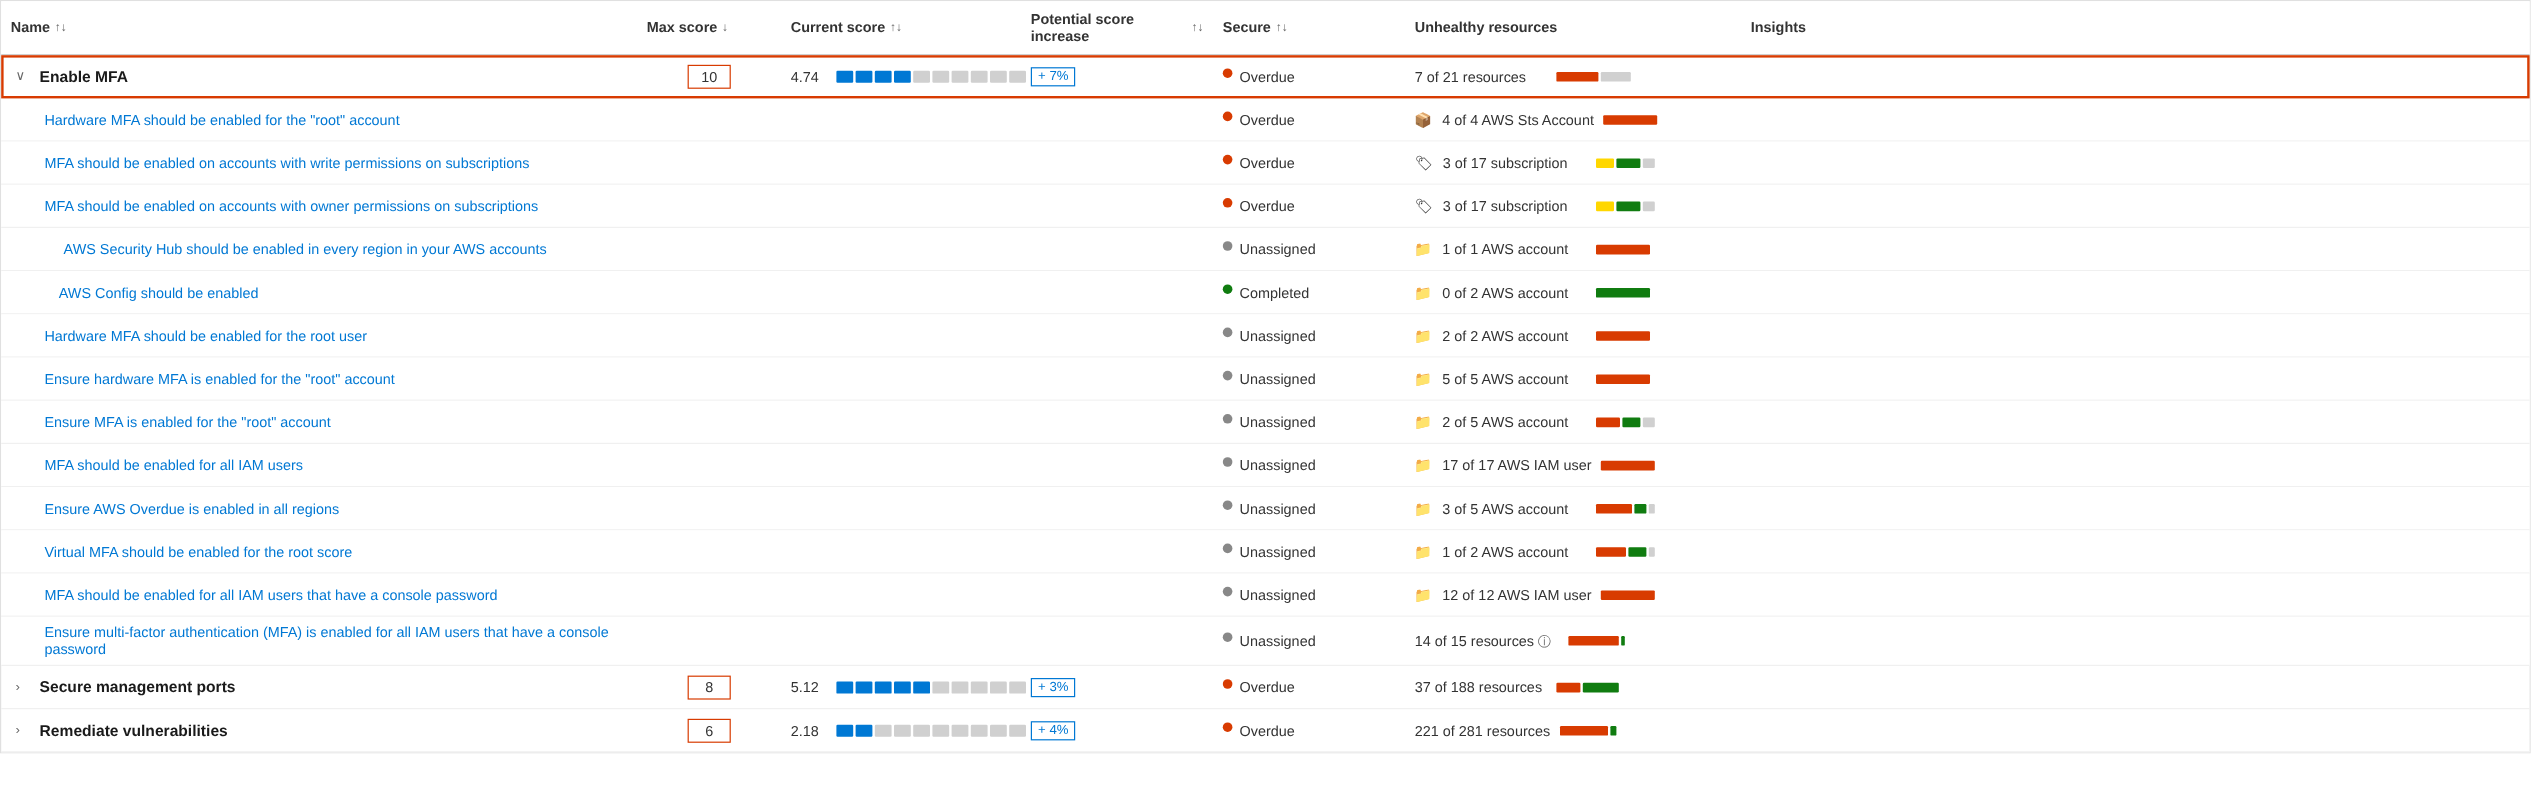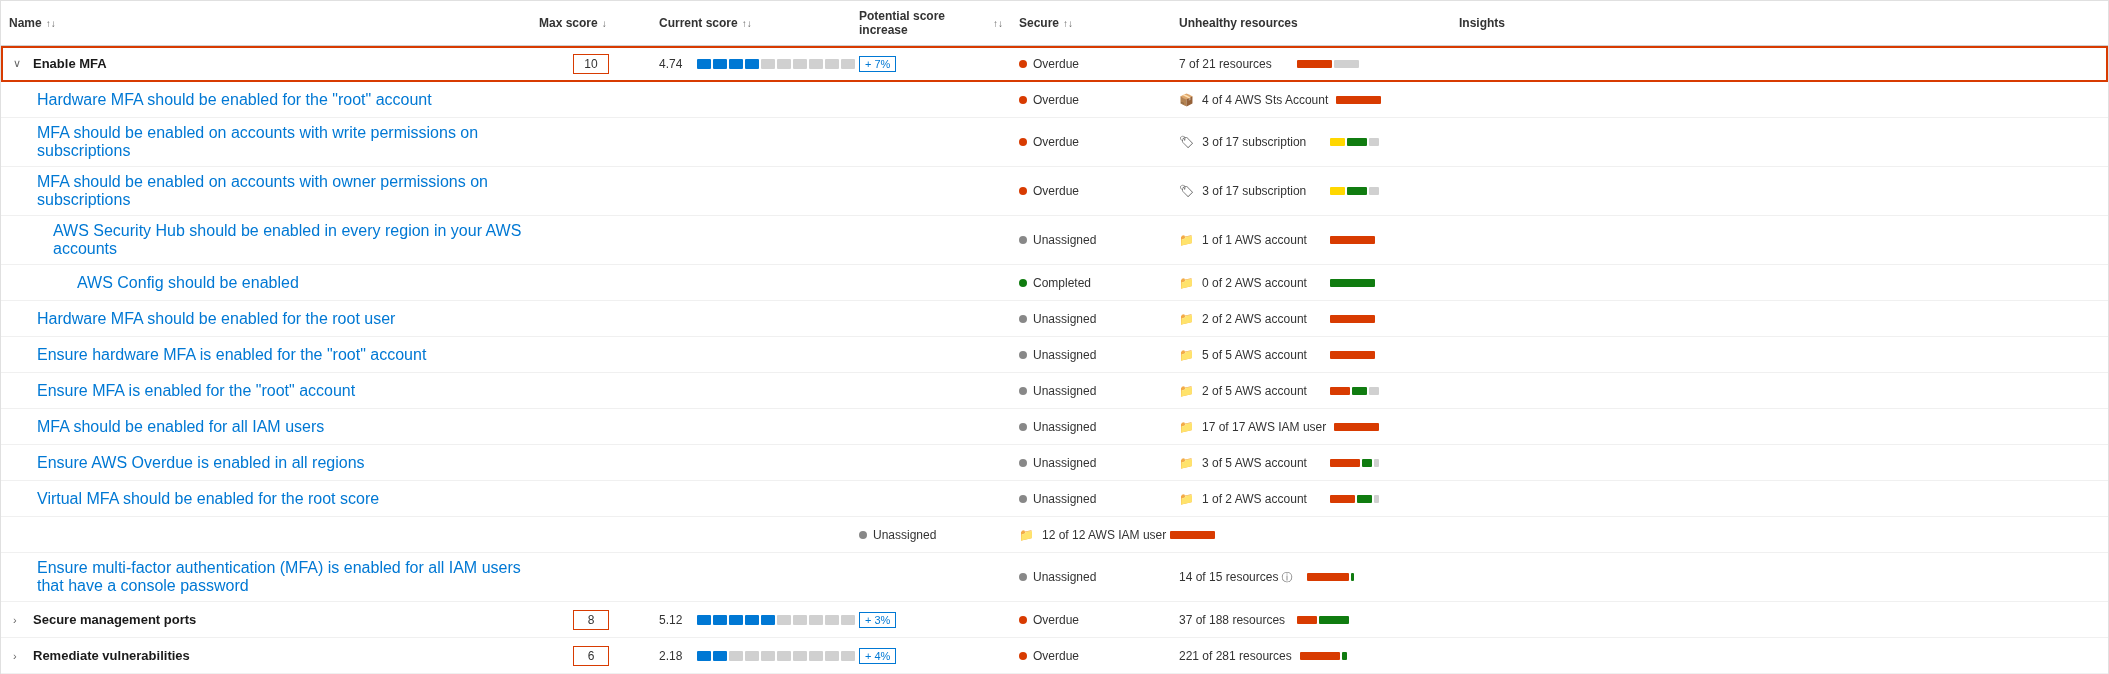--- a/index.html
+++ b/index.html
@@ -55,21 +55,21 @@
       cursor: pointer;
       min-width: 14px;
     }
     .section-name {
       font-weight: 600;
       color: #1a1a1a;
       font-size: 13px;
     }
     .child-name {
       color: #0078d4;
-      font-size: 16px;
+      font-size: 12px;
       text-decoration: none;
     }
     .max-score-cell {
       padding: 0 8px;
       text-align: center;
     }
     .score-box {
       display: inline-block;
       border: 1px solid #d83b01;
       padding: 2px 8px;
@@ -103,21 +103,20 @@
     .potential-box {
       display: inline-block;
       border: 1px solid #0078d4;
       color: #0078d4;
       font-size: 11px;
       padding: 1px 5px;
     }
     .status-cell {
       padding: 0 8px;
       display: flex;
-      align-items: center;
       gap: 6px;
     }
     .status-dot {
       width: 8px;
       height: 8px;
       border-radius: 50%;
       display: inline-block;
       flex-shrink: 0;
     }
     .status-dot.overdue { background: #d83b01; }
@@ -336,21 +335,21 @@
         <div class="unhealthy-cell">
           <span class="icon-tag">📁</span>
           <span class="unhealthy-text" style="min-width: 120px;">1 of 1 AWS account</span>
           <div class="unhealthy-bar-wrap">
             <div class="uhbar red" style="width: 45px;"></div>
           </div>
         </div>
         <div></div>
       </div>
       <div class="section-row child-row">
-        <div class="name-cell" style="padding-left: 36px; margin-left: 40px;">
+        <div class="name-cell" style="padding-left: 48px;">
           <a class="child-name" href="#">AWS Config should be enabled</a>
         </div>
         <div></div>
         <div></div>
         <div></div>
         <div class="status-cell">
           <span class="status-dot completed"></span>
           <span class="status-text">Completed</span>
         </div>
         <div class="unhealthy-cell">
@@ -482,20 +481,23 @@
           <span class="unhealthy-text" style="min-width: 120px;">1 of 2 AWS account</span>
           <div class="unhealthy-bar-wrap">
             <div class="uhbar red" style="width: 25px;"></div>
             <div class="uhbar green" style="width: 15px;"></div>
             <div class="uhbar gray" style="width: 5px;"></div>
           </div>
         </div>
         <div></div>
       </div>
       <div class="section-row child-row">
+        <div class="name-cell" style="padding-left: 36px;">
+          <a class="child-name" href="#">MFA should be enabled for all IAM users that have a console password</a>
+        </div>
         <div></div>
         <div></div>
         <div></div>
         <div class="status-cell">
           <span class="status-dot unassigned"></span>
           <span class="status-text">Unassigned</span>
         </div>
         <div class="unhealthy-cell">
           <span class="icon-tag">📁</span>
           <span class="unhealthy-text" style="min-width: 120px;">12 of 12 AWS IAM user</span>

